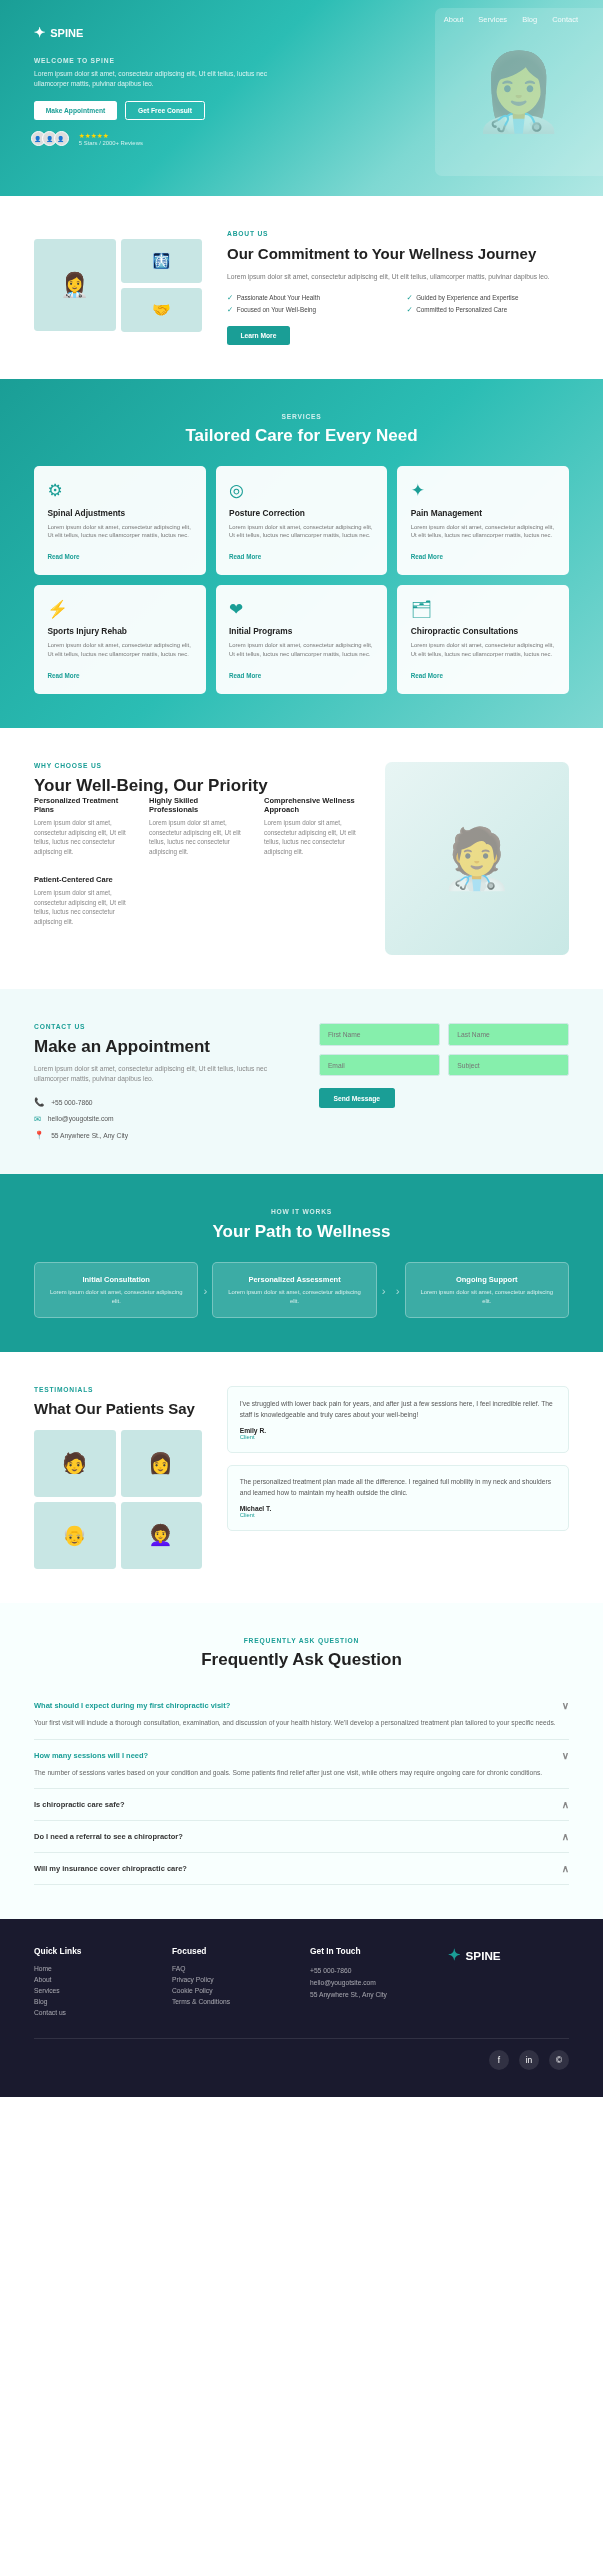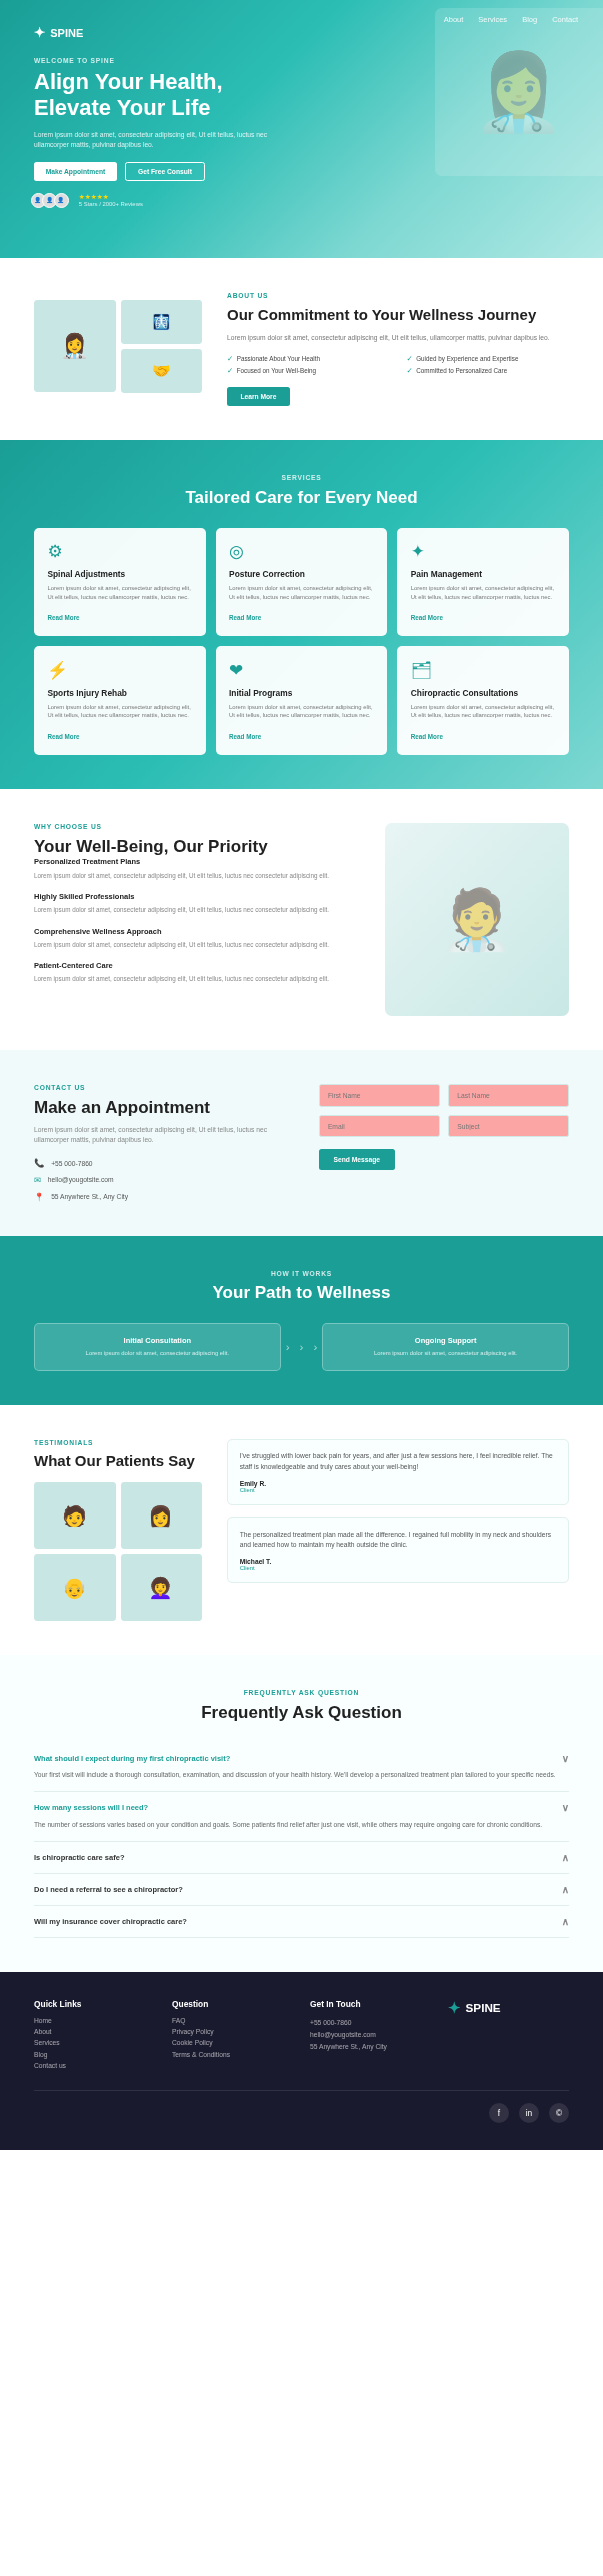--- a/index.html
+++ b/index.html
@@ -95,21 +95,21 @@
     .read-more { font-size: 6.3px; color: #1a9e96; font-weight: 600; cursor: pointer; }
 
     
     .why {
       padding: 34px 34px;
       display: flex; gap: 25px; align-items: flex-start;
     }
     .why-text { flex: 1; }
     .why-text .section-label { color: #1a9e96; }
     .why-text h2 { font-size: 17px; font-weight: 800; color: #222; line-height: 1.2; }
-    .why-grid { display: grid; grid-template-columns: 1fr; gap: 12px; }
+    .why-grid { display: grid; grid-template-columns: 1fr 1fr 1fr; gap: 19px; }
     .why-item h4 { font-size: 7.5px; font-weight: 700; color: #222; margin-bottom: 4.2px; }
     .why-item p { font-size: 6.3px; color: #888; line-height: 1.5; }
     .why-image { width: 184px; min-width: 184px; }
     .why-img-box {
       width: 184px; height: 193px; background: linear-gradient(135deg, #e8f5f4, #c8e8e5);
       border-radius: 6.7px; display: flex; align-items: center; justify-content: center; font-size: 59px;
     }
 
     
     .appointment {
@@ -121,21 +121,21 @@
     .appt-left h2 { font-size: 17px; font-weight: 700; color: #222; margin-bottom: 6.7px; }
     .appt-left p { font-size: 6.7px; color: #888; line-height: 1.5; margin-bottom: 13.4px; }
     .contact-info { display: flex; flex-direction: column; gap: 6.7px; }
     .contact-item { display: flex; align-items: center; gap: 6.7px; font-size: 6.7px; color: #555; }
     .contact-icon { font-size: 8.4px; color: #1a9e96; }
     .appt-form { flex: 1; }
     .form-row { display: flex; gap: 8.4px; margin-bottom: 8.4px; }
     .form-field { flex: 1; }
     .form-field input, .form-field textarea {
       width: 100%; border: 0.8px solid #d0e8e6; border-radius: 2.5px;
-      padding: 6.7px 8.4px; font-size: 6.7px; color: #555; background: #fca5a5; outline: none;
+      padding: 6.7px 8.4px; font-size: 6.7px; color: #555; background: #86efac; outline: none;
     }
     .form-field textarea { height: 50px; resize: none; }
     .send-btn {
       background: #1a9e96; color: #fff; border: none; padding: 6.7px 15px;
       border-radius: 2.5px; font-size: 6.7px; font-weight: 600; cursor: pointer; margin-top: 3.4px;
     }
 
     
     .path {
       background: #1a9e96; padding: 34px 34px;
@@ -206,21 +206,20 @@
     <span>SPINE</span>
   </div>
   <nav class="hero-nav">
     <span>About</span>
     <span>Services</span>
     <span>Blog</span>
     <span>Contact</span>
   </nav>
   <div class="hero-content">
     <div style="font-size:6.7px;color:rgba(255,255,255,0.8);font-weight:600;letter-spacing:0.8px;margin-bottom:5px;">WELCOME TO SPINE</div>
-    <h1>Align Your Health, Elevate Your Life</h1>
     <p>Lorem ipsum dolor sit amet, consectetur adipiscing elit, Ut elit tellus, luctus nec ullamcorper mattis, pulvinar dapibus leo.</p>
     <div class="hero-buttons">
       <button class="btn-white">Make Appointment</button>
       <button class="btn-outline">Get Free Consult</button>
     </div>
     <div class="hero-avatars">
       <div class="avatar-group">
         <span>👤</span>
         <span>👤</span>
         <span>👤</span>
@@ -393,20 +392,24 @@
 
 <section class="path">
   <div class="section-label">HOW IT WORKS</div>
   <h2>Your Path to Wellness</h2>
   <div class="path-steps">
     <div class="path-step">
       <h4>Initial Consultation</h4>
       <p>Lorem ipsum dolor sit amet, consectetur adipiscing elit.</p>
     </div>
     <div class="path-arrow">›</div>
+    <div class="path-step">
+      <h4>Personalized Assessment</h4>
+      <p>Lorem ipsum dolor sit amet, consectetur adipiscing elit.</p>
+    </div>
     <div class="path-arrow">›</div>
     <div class="path-arrow">›</div>
     <div class="path-step">
       <h4>Ongoing Support</h4>
       <p>Lorem ipsum dolor sit amet, consectetur adipiscing elit.</p>
     </div>
   </div>
 </section>
 
 <section class="testimonials">
@@ -490,21 +493,21 @@
       <h4>Quick Links</h4>
       <ul>
         <li>Home</li>
         <li>About</li>
         <li>Services</li>
         <li>Blog</li>
         <li>Contact us</li>
       </ul>
     </div>
     <div class="footer-col">
-      <h4>Question</h4>
+      <h4>Focused</h4>
       <ul>
         <li>FAQ</li>
         <li>Privacy Policy</li>
         <li>Cookie Policy</li>
         <li>Terms &amp; Conditions</li>
       </ul>
     </div>
     <div class="footer-col">
       <h4>Get In Touch</h4>
       <div class="footer-contact">

